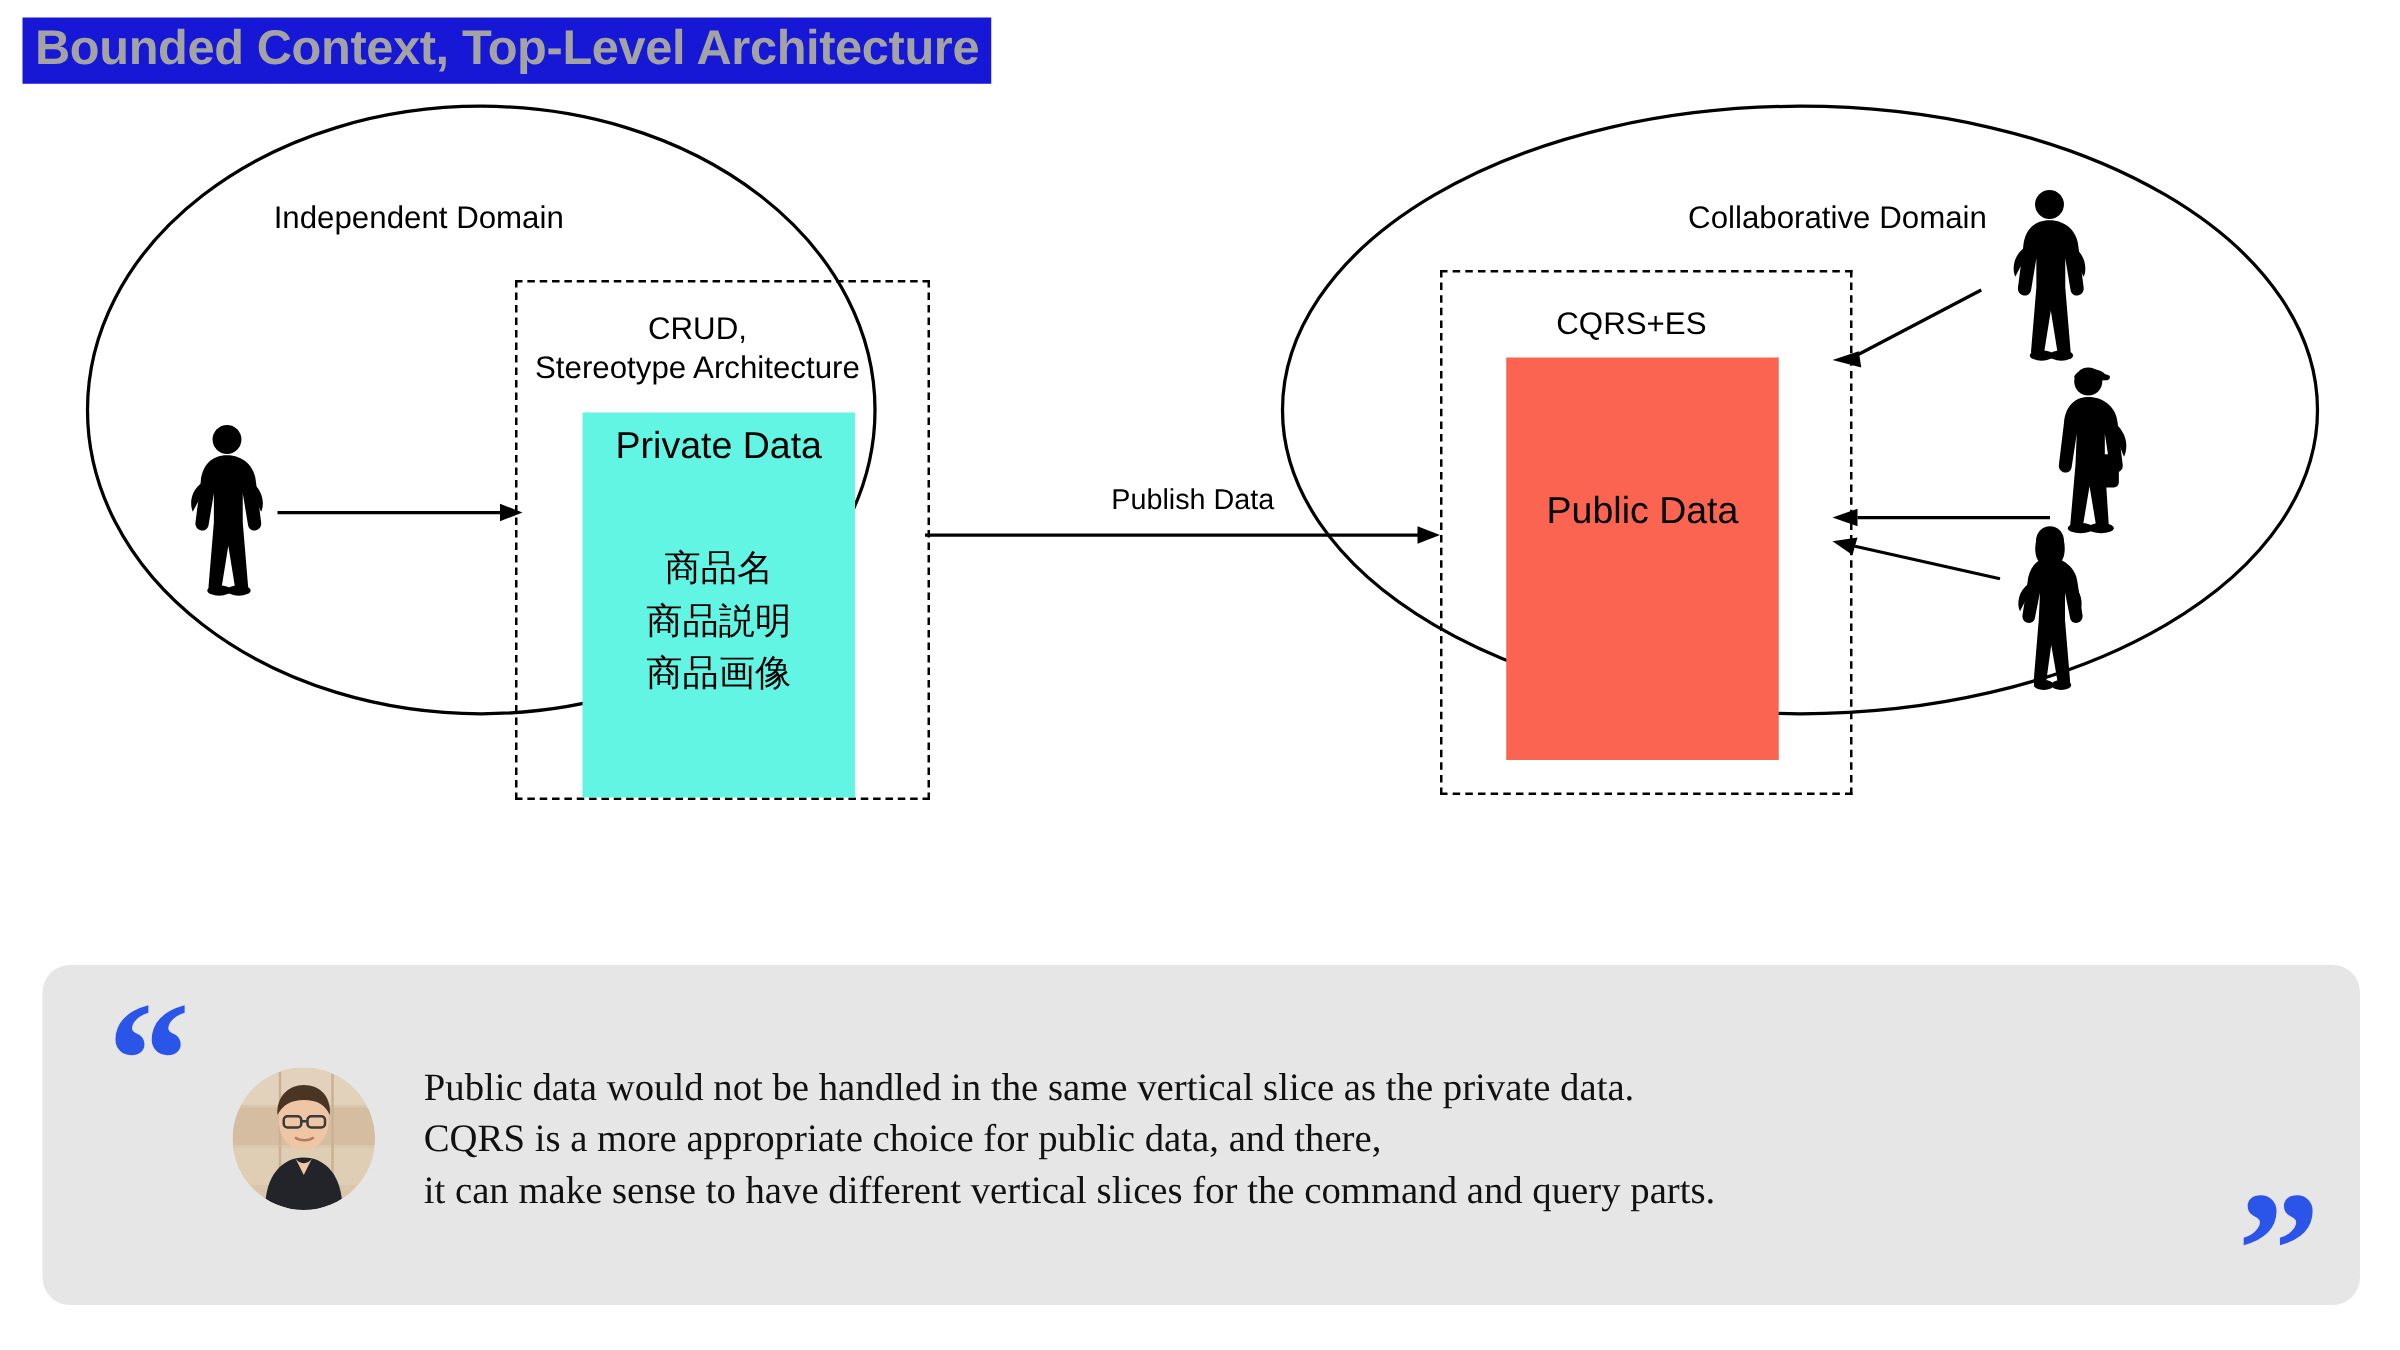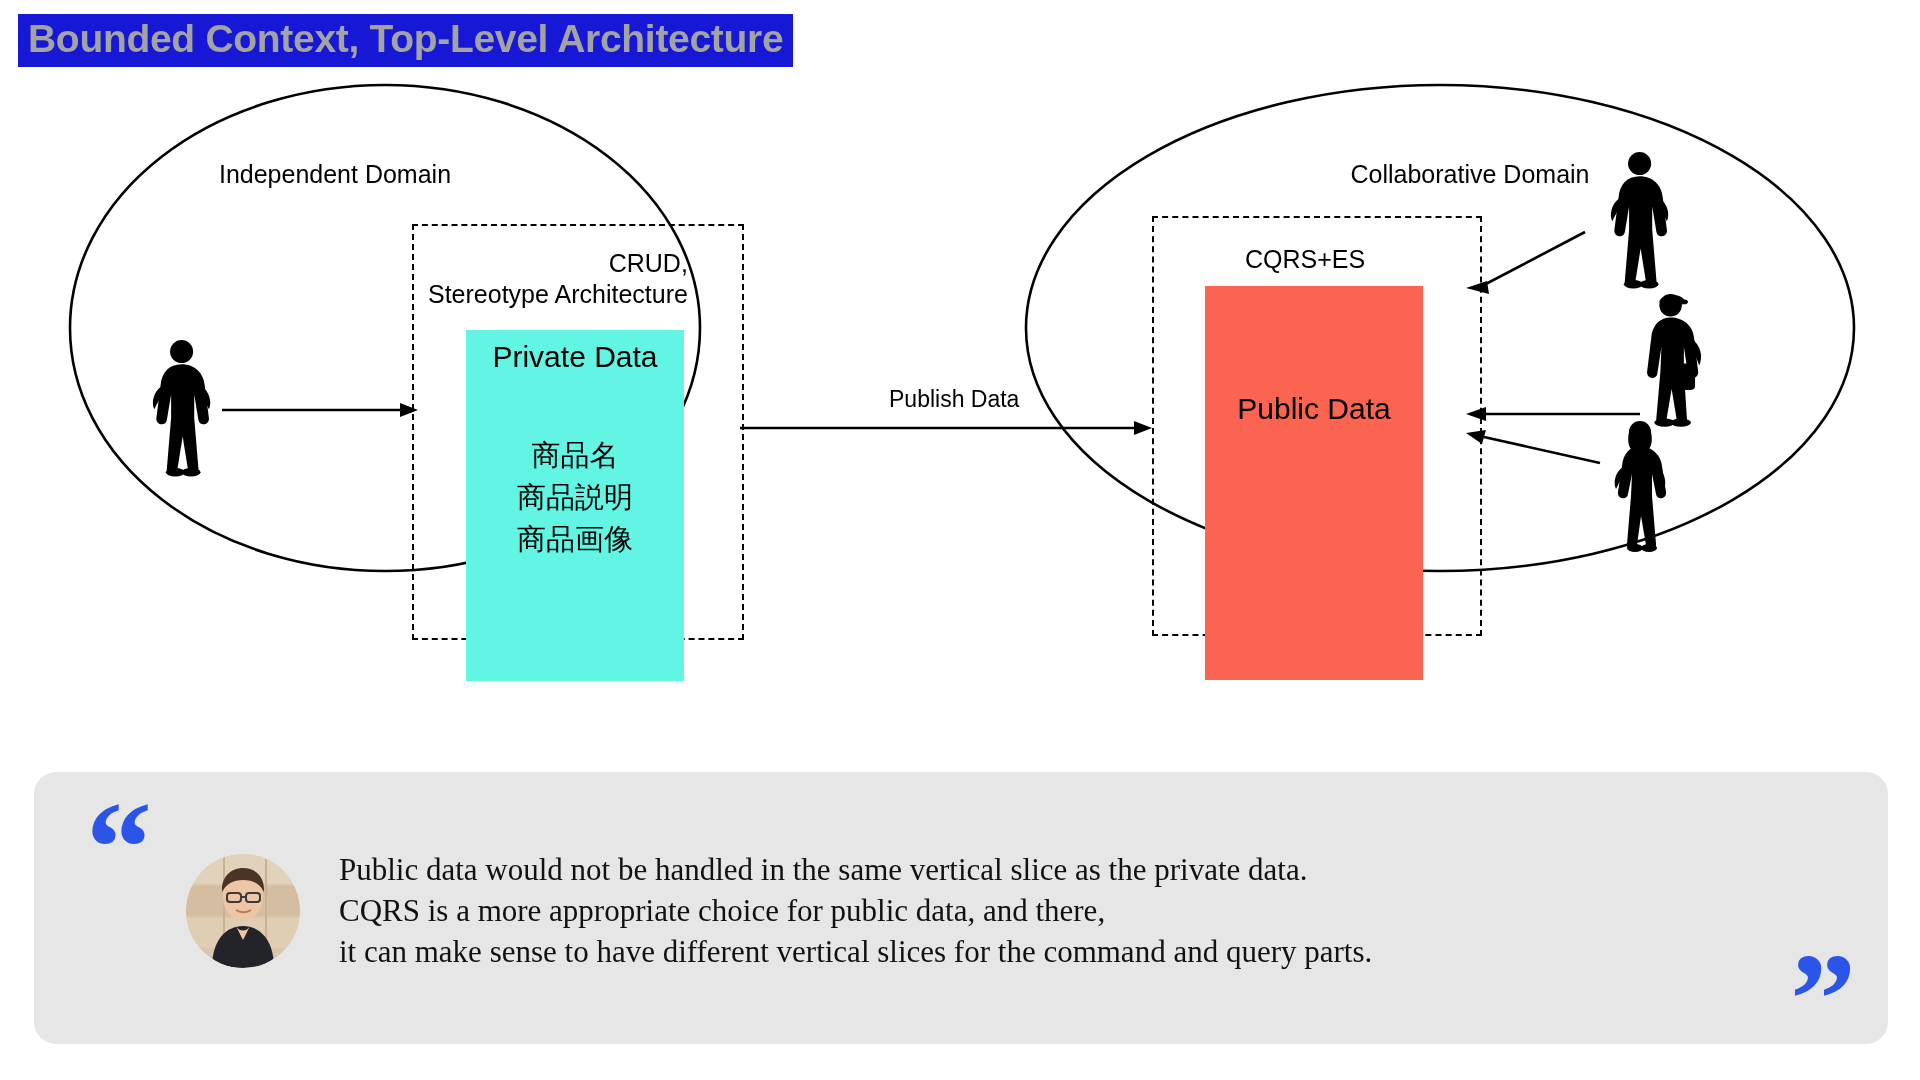--- a/index.html
+++ b/index.html
@@ -58,21 +58,21 @@
     border: 2.5px dashed #000000;
     box-sizing: border-box;
     background: transparent;
   }
 
   .box-caption {
     position: absolute;
     font-size: 25px;
     line-height: 1.22;
     white-space: pre-line;
-    text-align: right;
+    text-align: center;
   }
 
   .data-card {
     position: absolute;
     box-sizing: border-box;
     text-align: center;
     color: #000000;
   }
   .data-card .card-title {
     font-size: 30px;
@@ -253,36 +253,36 @@
     </g>
   </svg>
 
   <div class="ellipse-label" style="left:335px; top:160px; transform:translateX(-50%);">Independent Domain</div>
 
   <div class="dashed-box" style="left:412px; top:224px; width:332px; height:416px;"></div>
 
   <div class="box-caption" style="left:428px; top:248px;">CRUD,
 Stereotype Architecture</div>
 
-  <div class="data-card" id="private-card" style="left:466px; top:330px; width:218px; height:351px; padding-top:10px;">
+  <div class="data-card" id="private-card" style="left:466px; top:330px; width:218px; height:308px; padding-top:10px;">
     <span class="card-title">Private Data</span>
     <span class="card-fields" style="margin-top:60px;">商品名
 商品説明
 商品画像</span>
   </div>
 
   <div class="edge-label" style="left:885px; top:386px;">Publish Data</div>
 
   <div class="ellipse-label" style="left:1470px; top:160px; transform:translateX(-50%);">Collaborative Domain</div>
 
   <div class="dashed-box" style="left:1152px; top:216px; width:330px; height:420px;"></div>
 
   <div class="box-caption" style="left:1245px; top:244px;">CQRS+ES</div>
 
-  <div class="data-card" id="public-card" style="left:1205px; top:286px; width:218px; height:394px; padding-top:106px;">
+  <div class="data-card" id="public-card" style="left:1205px; top:286px; width:218px; height:322px; padding-top:106px;">
     <span class="card-title">Public Data</span>
   </div>
 </div>
 
 <div id="quote-panel">
 
   <div id="quote-open-mark">“</div>
 
   <div id="quote-avatar">
     <svg width="114" height="114" viewBox="0 0 114 114">

